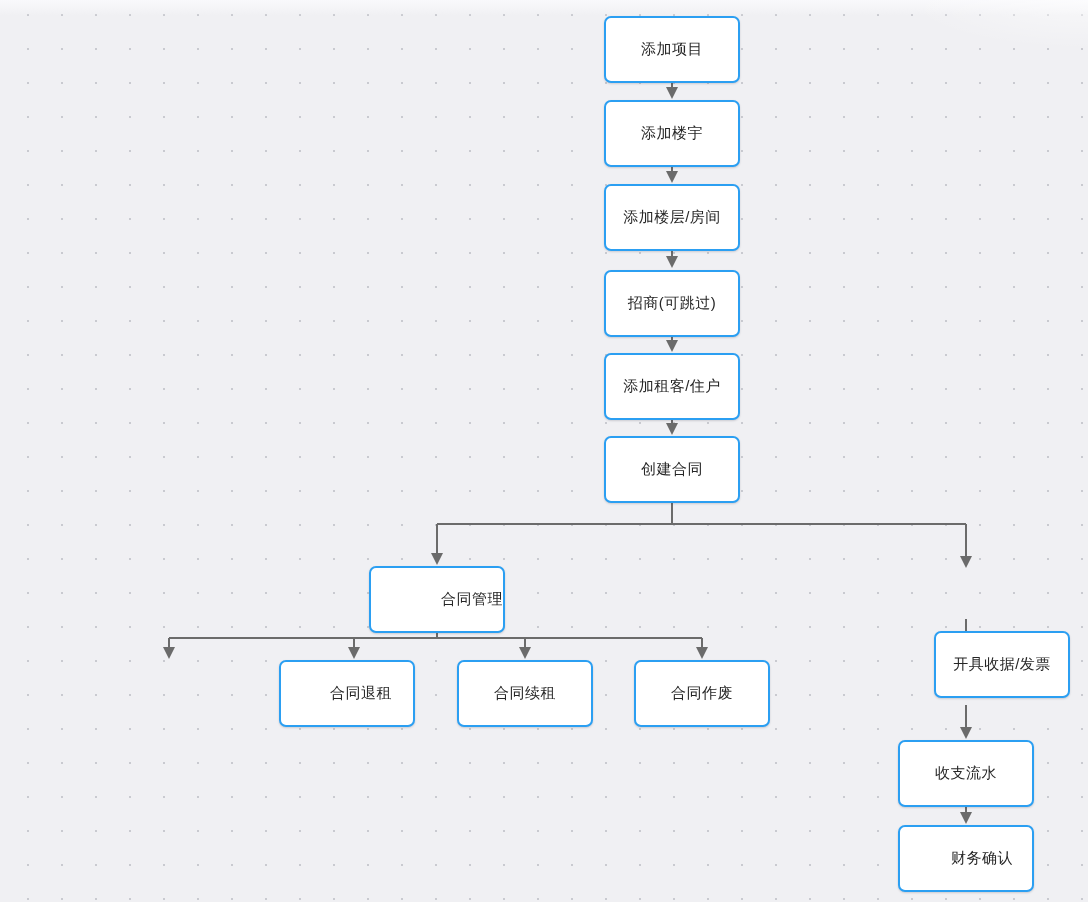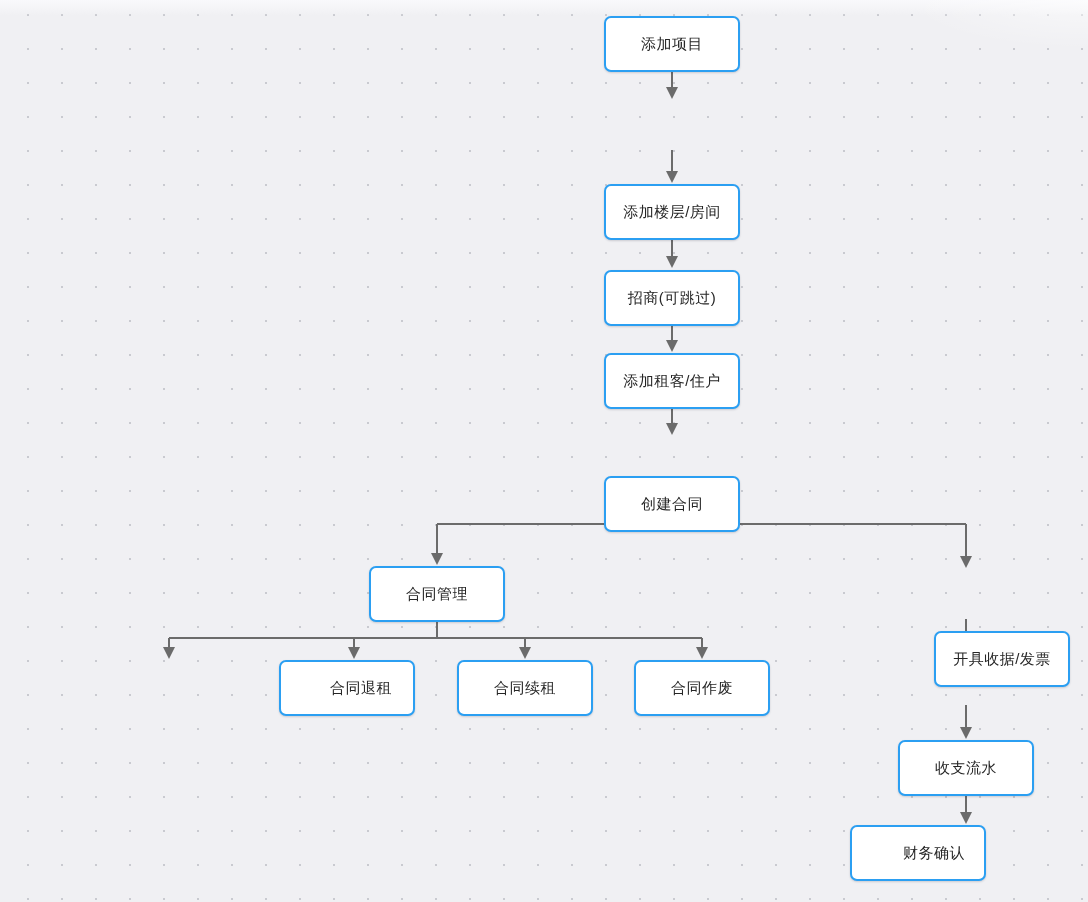--- a/index.html
+++ b/index.html
@@ -42,21 +42,21 @@
   }
   .edge{
     stroke:var(--line);
     stroke-width:2;
     fill:none;
   }
   #arrowhead path{ fill:var(--line); }
   .node{
     position:absolute;
     width:136px;
-    height:56px;
+    height:67px;
     box-sizing:border-box;
     background:var(--node-fill);
     border:2px solid var(--node-border);
     border-radius:7px;
     display:flex;
     align-items:center;
     justify-content:center;
     box-shadow:0 1px 2px rgba(40,40,60,0.18);
     cursor:pointer;
   }
@@ -99,50 +99,53 @@
     <path class="edge" d="M702 638 V657" marker-end="url(#arrowhead)"></path>
 
     <path class="edge" d="M966 619 V652" marker-end="url(#arrowhead)"></path>
     <path class="edge" d="M966 705 V737" marker-end="url(#arrowhead)"></path>
     <path class="edge" d="M966 790 V822" marker-end="url(#arrowhead)"></path>
   </svg>
 
   <div class="node" style="left:604px;top:16px;">
       <span class="node-label">添加项目</span>
     </div>
+  <div class="node" style="left:604px;top:100px;">
+      <span class="node-label">添加楼宇</span>
+    </div>
   <div class="node" style="left:604px;top:184px;">
       <span class="node-label">添加楼层/房间</span>
     </div>
   <div class="node" style="left:604px;top:270px;">
       <span class="node-label">招商(可跳过)</span>
     </div>
   <div class="node" style="left:604px;top:353px;">
       <span class="node-label">添加租客/住户</span>
     </div>
-  <div class="node" style="left:604px;top:436px;margin-top:40px;">
+  <div class="node" style="left:604px;top:436px;">
       <span class="node-label">创建合同</span>
     </div>
 
-  <div class="node" style="left:369px;top:566px;">
+  <div class="node" style="left:369px;top:566px;justify-content:flex-end;">
       <span class="node-label">合同管理</span>
     </div>
 
   <div class="node" style="left:279px;top:660px;padding-left:28px;">
       <span class="node-label">合同退租</span>
     </div>
   <div class="node" style="left:457px;top:660px;">
       <span class="node-label">合同续租</span>
     </div>
   <div class="node" style="left:634px;top:660px;">
       <span class="node-label">合同作废</span>
     </div>
 
   <div class="node" style="left:898px;top:631px;margin-left:36px;">
       <span class="node-label">开具收据/发票</span>
     </div>
   <div class="node" style="left:898px;top:740px;">
       <span class="node-label">收支流水</span>
     </div>
-  <div class="node" style="left:850px;top:825px;padding-left:32px;">
+  <div class="node" style="left:898px;top:825px;padding-left:32px;">
       <span class="node-label">财务确认</span>
     </div>
 
 </div>
 
 </body></html>

